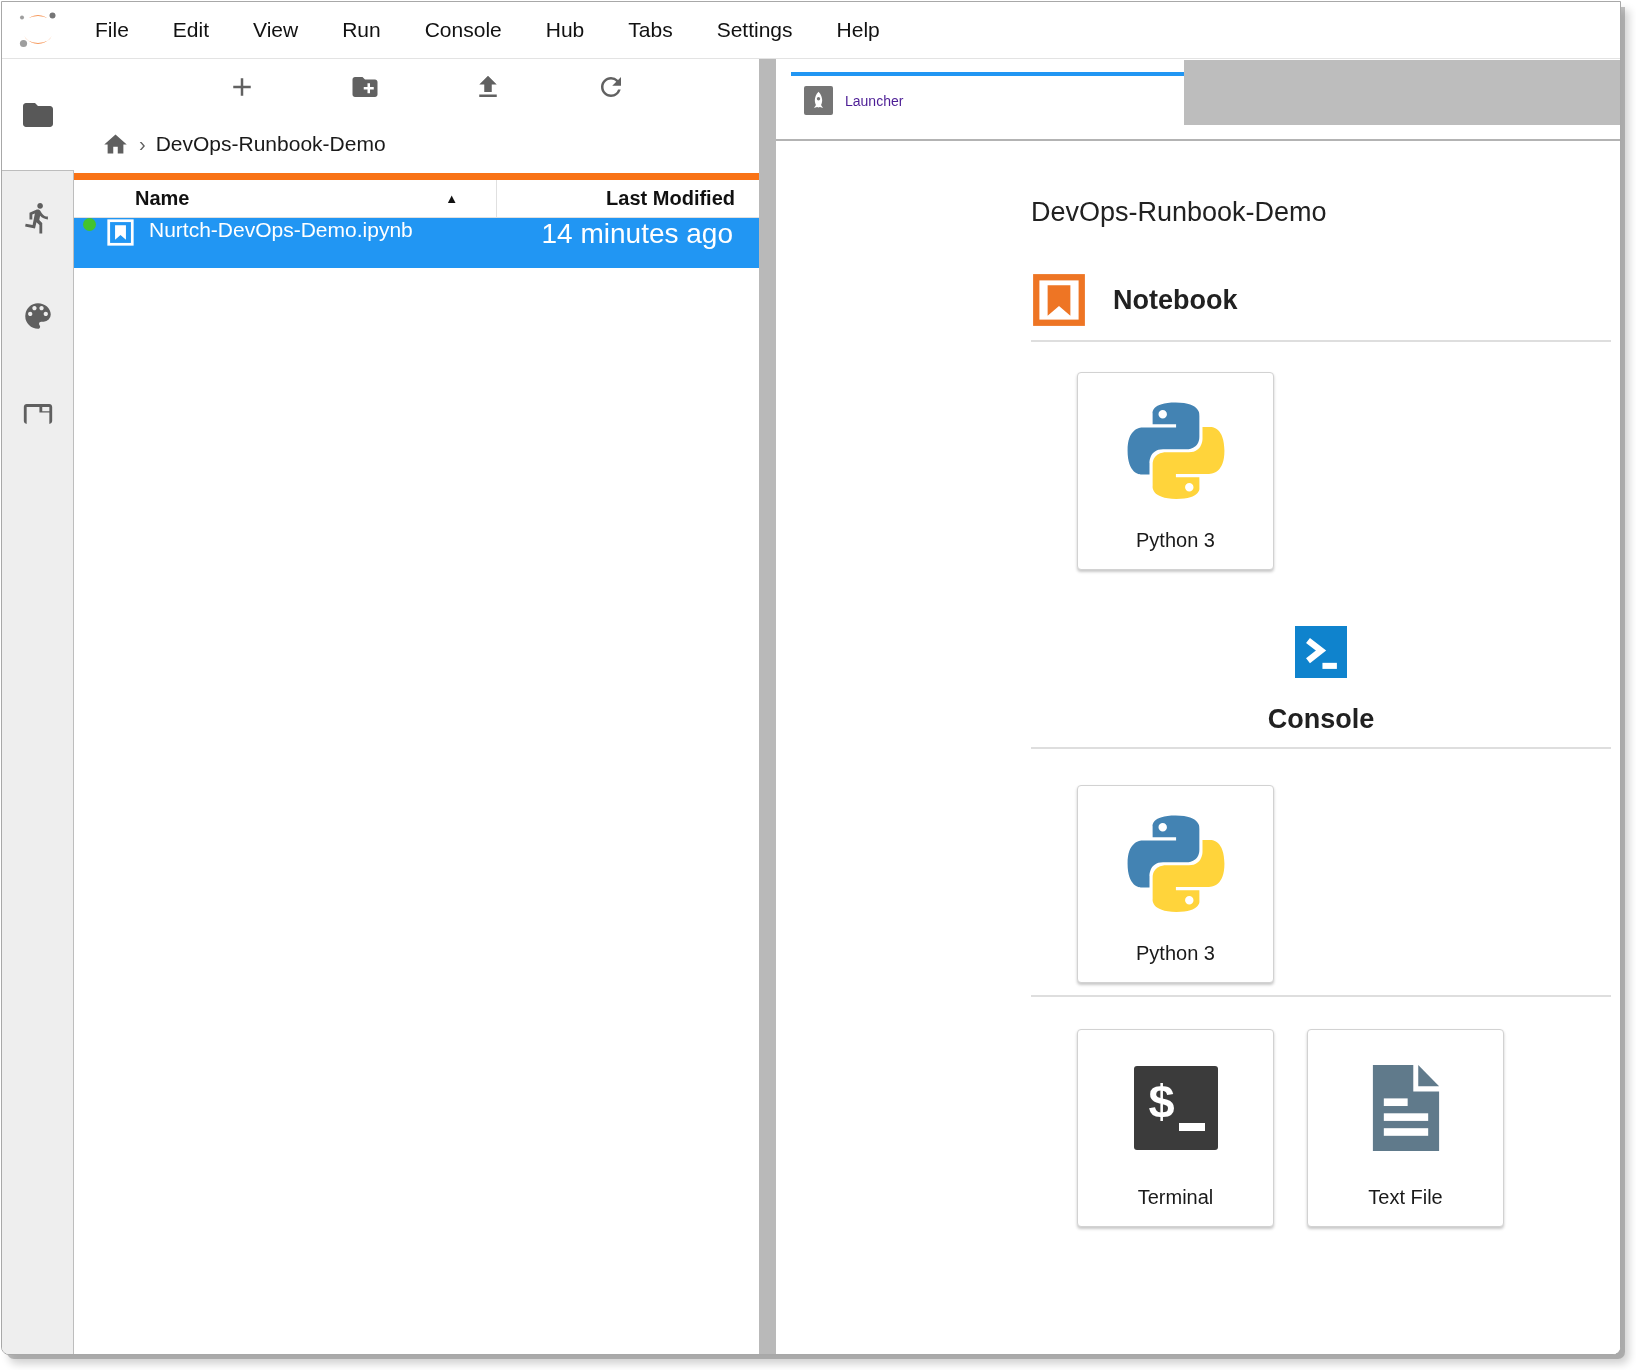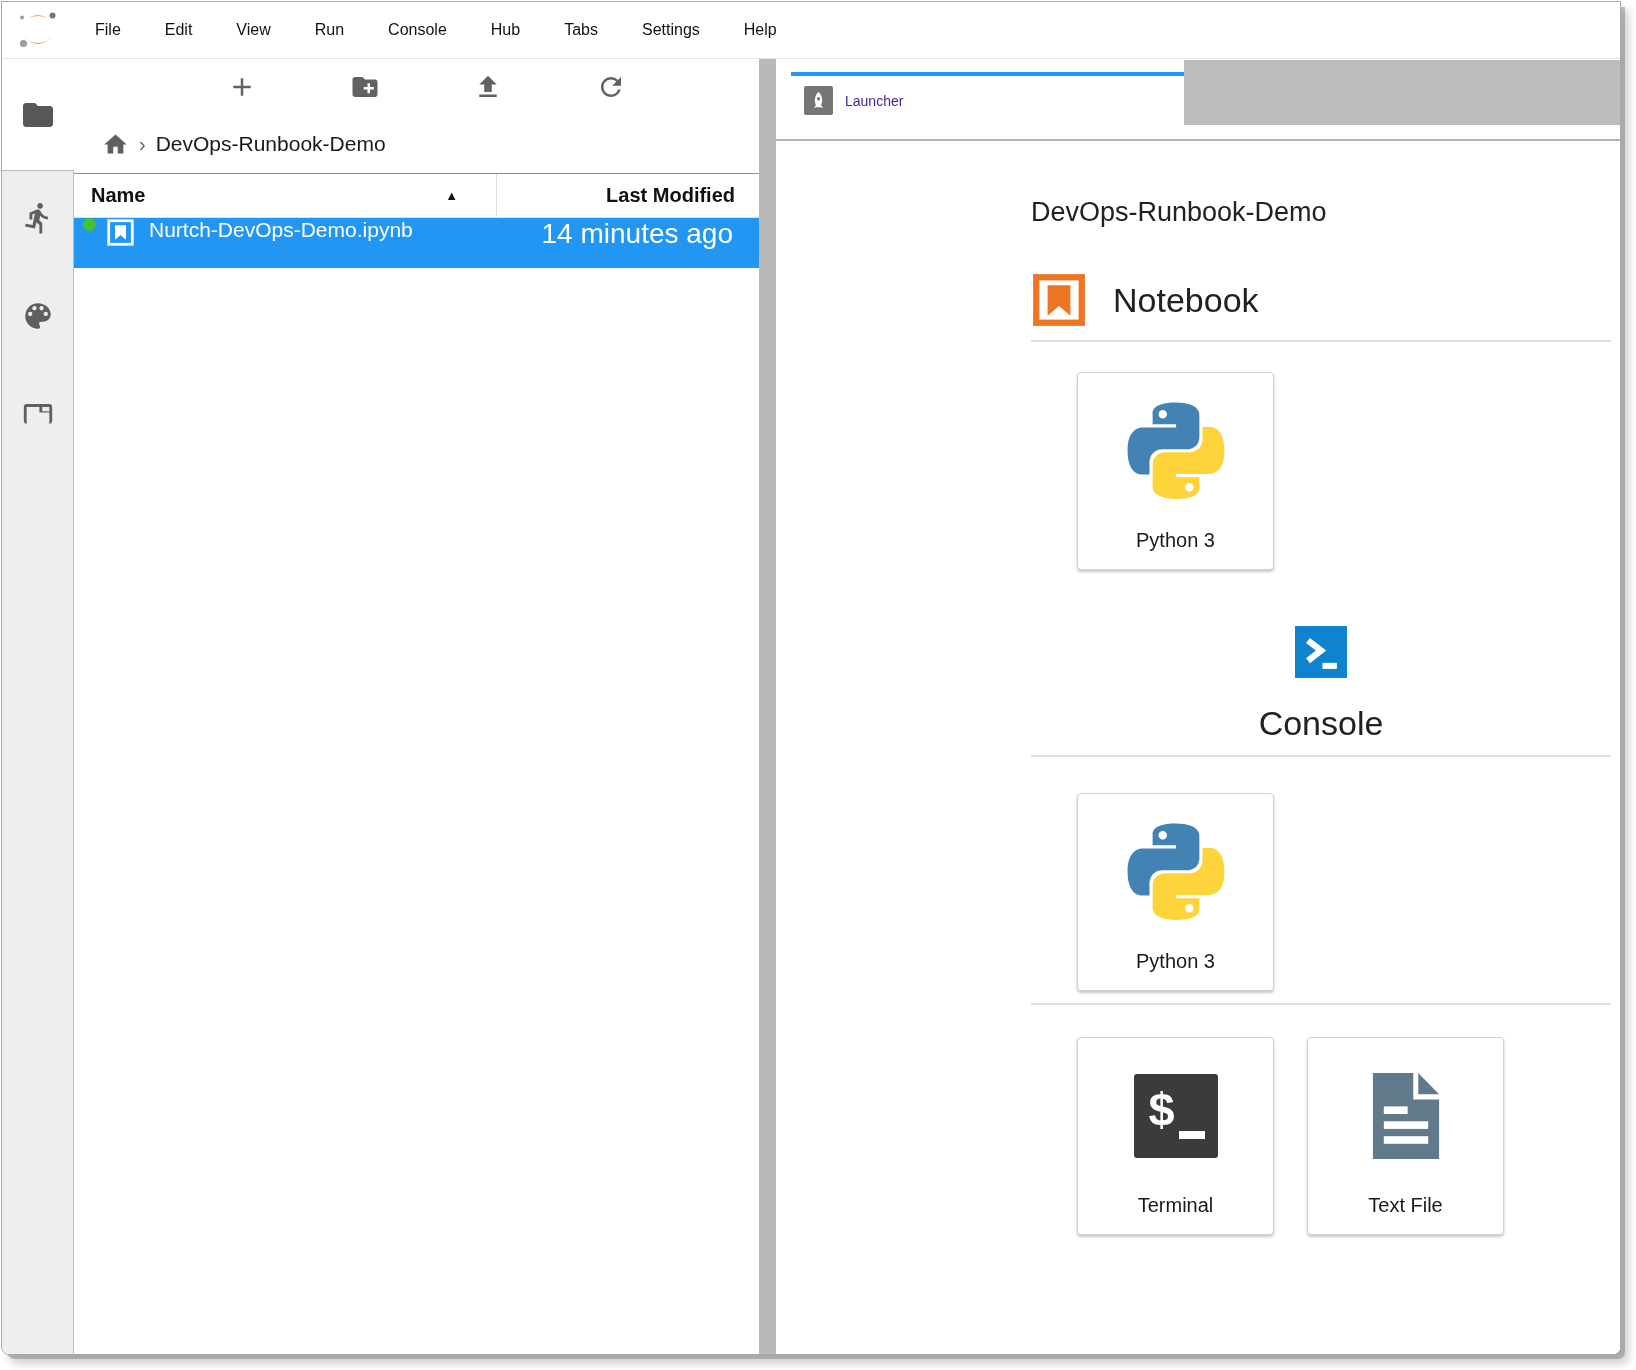--- a/index.html
+++ b/index.html
@@ -10,21 +10,21 @@
     width:1620px; height:1354px; margin:1px 0 0 1px;
     border:1px solid #a8a8a8; border-radius:0 0 8px 8px;
     box-shadow: 5px 5px 0 -1px rgba(120,120,120,.45), 8px 9px 9px rgba(0,0,0,.18);
     background:#fff; display:flex; flex-direction:column; overflow:hidden;
   }
 
   
   .menubar{ height:57px; flex:0 0 57px; display:flex; align-items:center;
     border-bottom:1px solid #e3e3e3; background:#fff; }
   .logo{ width:46px; height:40px; margin:0 12px 0 13px; }
-  .menu-item{ font-size:16px; color:#111; padding:0 22px; height:100%;
+  .menu-item{ font-size:21px; color:#111; padding:0 22px; height:100%;
     display:flex; align-items:center; cursor:default; }
 
   .body-row{ flex:1; display:flex; min-height:0; }
 
   
   .activitybar{ width:72px; flex:0 0 72px; display:flex; flex-direction:column; }
   .activity-top{ height:111px; background:#fff; display:flex; align-items:center; justify-content:center; }
   .activity-rest{ flex:1; background:#eeeeee; border-top:1px solid #bdbdbd; border-right:1px solid #bdbdbd;
     display:flex; flex-direction:column; align-items:center; padding-top:30px; gap:64px; }
   .act-icon{ width:36px; height:36px; fill:#585858; }
@@ -33,21 +33,21 @@
   
   .filebrowser{ width:685px; flex:0 0 685px; background:#fff; display:flex; flex-direction:column; }
   .fb-toolbar{ height:56px; display:flex; align-items:center; justify-content:space-evenly; padding:0 40px 0 60px; }
   .fb-tool{ width:30px; height:30px; fill:#616161; cursor:pointer; }
   .fb-breadcrumb{ height:58px; display:flex; align-items:center; padding-left:28px; gap:10px; }
   .crumb-home{ width:27px; height:27px; fill:#5f5f5f; cursor:pointer; }
   .crumb-sep{ font-size:20px; color:#616161; }
   .crumb-text{ font-size:21px; color:#1a1a1a; }
 
   .fb-header{ height:45px; display:flex; align-items:center;
-    border-top:1px solid #f97316; border-bottom:1px solid #e0e0e0; font-weight:bold; font-size:20px; color:#111; }
+    border-top:7px solid #f97316; border-bottom:1px solid #e0e0e0; font-weight:bold; font-size:20px; color:#111;padding-left:44px; }
   .fb-col-name{ flex:1; display:flex; align-items:center; padding-left:17px; height:100%;
     border-right:1px solid #e0e0e0; }
   .sort-arrow{ margin-left:auto; margin-right:38px; font-size:13px; color:#111; }
   .fb-col-mod{ width:262px; text-align:right; padding-right:24px; }
 
   .fb-row{ height:50px; display:flex; align-items:flex-start; background:#2196f3; color:#fff; font-size:21px; cursor:pointer; }
   .run-dot{ width:13px; height:13px; border-radius:50%; background:#43c32f; margin:0 10px 0 9px; flex:0 0 13px; }
   .row-nb-icon{ width:29px; height:29px; margin-right:14px; }
   .fb-row-time{ margin-left:auto; padding-right:26px; font-size:28px; }
 
@@ -67,21 +67,21 @@
   .tabbar-strip{ height:14px; flex:0 0 14px; background:#fff; }
   .tabbar-line{ height:2px; flex:0 0 2px; background:#b3b3b3; }
 
   .launcher{ flex:1; overflow:hidden; padding-left:255px; padding-right:9px; background:#fff; }
   .launcher-title{ margin-top:56px; font-size:27px; color:#212121; font-weight:400; }
 
   .section-header{ display:flex; align-items:center; gap:26px; }
   .section-header.nb{ margin-top:44px; }
   .section-header.cons{ margin-top:56px;flex-direction:column; }
   .section-header.other{ margin-top:60px; }
-  .section-label{ font-size:34px; color:#212121; font-weight:400; }
+  .section-label{ font-size:27px; color:#212121; font-weight:700; }
   .section-divider{ margin-top:12px; border-bottom:2px solid #dedede; }
 
   .nb-icon{ width:56px; height:56px; }
   .console-icon{ width:52px; height:52px; }
 
   .cards-row{ display:flex; gap:33px; margin-top:30px; margin-left:46px; }
   .cards-row.cons{ margin-top:36px; }
   .cards-row.other{ margin-top:32px; }
   .card{ width:197px; height:198px; background:#fff; border:1px solid #d2d2d2; border-radius:4px;
     box-shadow:0 2px 3px rgba(0,0,0,.22); display:flex; flex-direction:column; align-items:center; cursor:pointer; }

